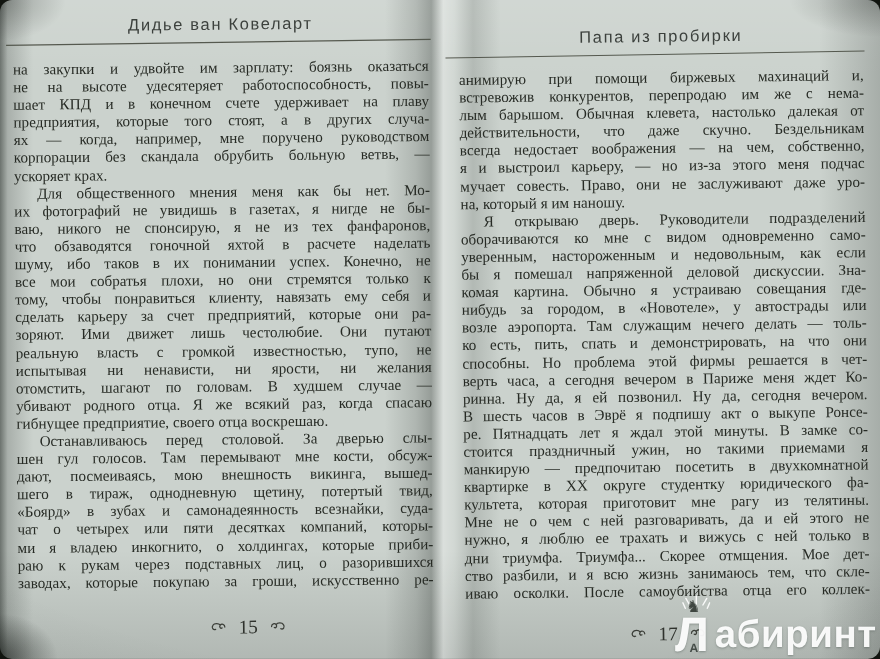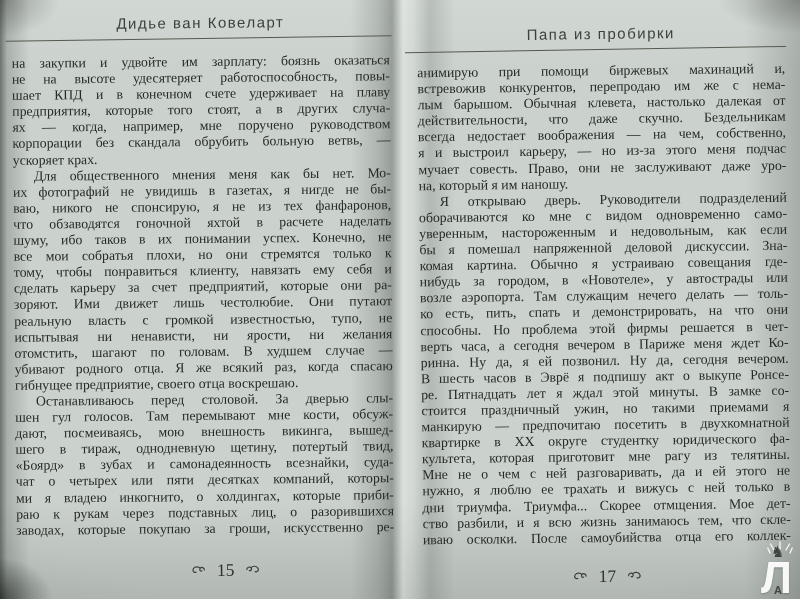--- a/index.html
+++ b/index.html
@@ -9,20 +9,21 @@
     background:
       radial-gradient(70px 55px at 0% 100%, rgba(10,14,11,.55), rgba(10,14,11,0) 75%),
       radial-gradient(80px 50px at 0% 0%, rgba(16,20,17,.30), rgba(16,20,17,0) 75%),
       radial-gradient(110px 45px at 100% 0%, rgba(16,20,17,.28), rgba(16,20,17,0) 75%),
       radial-gradient(140% 110% at 50% 42%, rgba(0,0,0,0) 55%, rgba(18,23,20,.22) 100%),
       linear-gradient(90deg, rgba(30,36,32,.55) 0px, rgba(30,36,32,.20) 7px, rgba(30,36,32,0) 30px),
       linear-gradient(90deg, rgba(0,0,0,0) 350px, rgba(28,34,30,.16) 378px, rgba(28,34,30,.30) 392px, rgba(255,255,255,.30) 403px, rgba(255,255,255,.12) 413px, rgba(28,34,30,.14) 430px, rgba(0,0,0,0) 455px),
       linear-gradient(90deg, rgba(0,0,0,0) 745px, rgba(22,27,24,.20) 800px),
       linear-gradient(180deg, rgba(255,255,255,.12) 0px, rgba(255,255,255,0) 70px, rgba(0,0,0,0) 500px, rgba(22,27,24,.14) 599px),
       #cbd2cd;
+    border-radius: 11px;
   }
   .page{position:absolute;top:12px;}
   .page-left{left:14px;width:378px;transform:rotate(-0.55deg);}
   .page-right{left:420px;width:368px;transform:rotate(-0.7deg);}
   .header-block{position:relative;}
   .page-right .header-block{padding-top:11px;}
   .running-header{
     text-align:center;
     font-family:"Liberation Sans","DejaVu Sans",sans-serif;
     font-size:15px;letter-spacing:1.5px;color:#3c413d;
@@ -177,15 +178,16 @@
           <line x1="7" y1="9" x2="3.5" y2="3"></line>
           <line x1="13" y1="8" x2="13" y2="1"></line>
           <line x1="19" y1="9" x2="22.5" y2="3"></line>
           <line x1="23" y1="12" x2="25.2" y2="7"></line>
         </g>
       </svg>
       <span class="mark-l">Л</span>
       <span class="mark-knight">♞</span>
       <span class="mark-a">А</span>
     </span>
+    <span class="logo-text">абиринт</span>
   </div>
 
 </div>
 
 </body></html>

